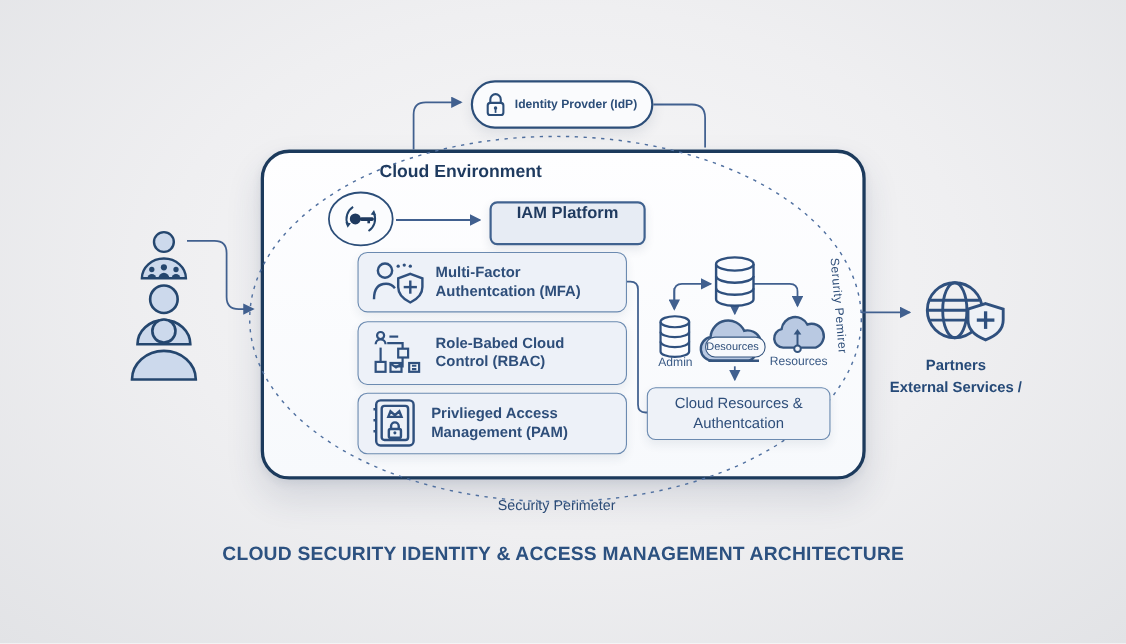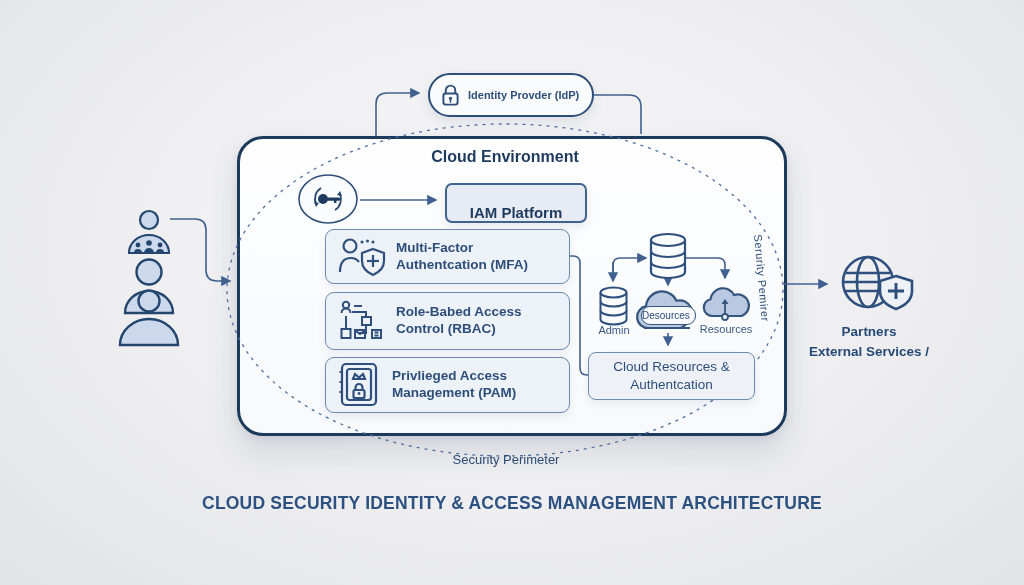--- a/index.html
+++ b/index.html
@@ -11,37 +11,37 @@
   .abs{position:absolute;}
   svg{display:block;overflow:visible;}
 
   
   .main-box{
     left:237px;top:136px;width:544px;height:294px;
     border:3px solid #1c3a5c;border-radius:26px;
     background:linear-gradient(180deg,#fefeff 0%,#f7f9fc 100%);
     box-shadow:0 16px 32px rgba(40,60,90,.14),0 3px 8px rgba(40,60,90,.08);
   }
-  .env-title{left:345px;top:148px;width:320px;text-align:center;
+  .env-title{left:345px;top:148px;width:320px;
     font-size:16px;font-weight:700;color:#1e3a5f;}
 
   
   .idp-pill{
     left:428px;top:73px;width:166px;height:44px;border-radius:22px;
     border:2px solid #2c4e79;background:#fafbfd;
     display:flex;align-items:center;gap:8px;padding-left:11px;box-sizing:border-box;
     box-shadow:0 5px 12px rgba(40,60,90,.10);
   }
   .idp-pill .lbl{font-size:11px;font-weight:600;color:#2c4e79;white-space:nowrap;}
 
   
   .iam-box{
     left:445px;top:183px;width:138px;height:36px;border-radius:7px;
     border:2px solid #40628f;background:#e7ecf4;
-    display:flex;align-items:flex-end;justify-content:center;
+    display:flex;align-items:flex-start;justify-content:center;
     font-size:15px;font-weight:700;color:#1f3a5f;
     box-shadow:0 4px 9px rgba(40,60,90,.10);
   }
 
   
   .comp-box{
     left:325px;width:245px;border-radius:9px;
     border:1.6px solid #6b8ab0;background:#edf1f8;
     display:flex;align-items:center;gap:10px;padding:0 24px 0 12px;box-sizing:border-box;
     box-shadow:0 4px 9px rgba(40,60,90,.08);
@@ -194,21 +194,21 @@
         <path d="M8,17 V30"></path>
         <rect x="3.5" y="30" width="9" height="9"></rect>
         <path d="M28,26 V34 H21"></path>
         <rect x="17" y="31" width="10" height="8"></rect>
         <path d="M17,31.5 l5,3.5 l5,-3.5"></path>
         <rect x="34" y="31" width="9" height="8"></rect>
         <path d="M36.5,33.5 h4 M36.5,36.5 h4"></path>
       </g>
     </svg>
     <div class="txt">
-      <div>Role-Babed Access</div>
+      <div>Role-Babed Cloud</div>
       <div>Control (RBAC)</div>
     </div>
   </div>
 
   <div class="abs comp-box" style="top:357px;height:56px">
     <svg width="44" height="46" viewBox="0 0 44 46">
       <g fill="none" stroke="#2f507e" stroke-width="2.2">
         <rect x="4" y="2" width="34" height="41" rx="4"></rect>
         <rect x="9" y="7" width="24" height="31" rx="2.5"></rect>
         <path d="M4,10 h-2.5 M4,20 h-2.5 M4,30 h-2.5"></path>

